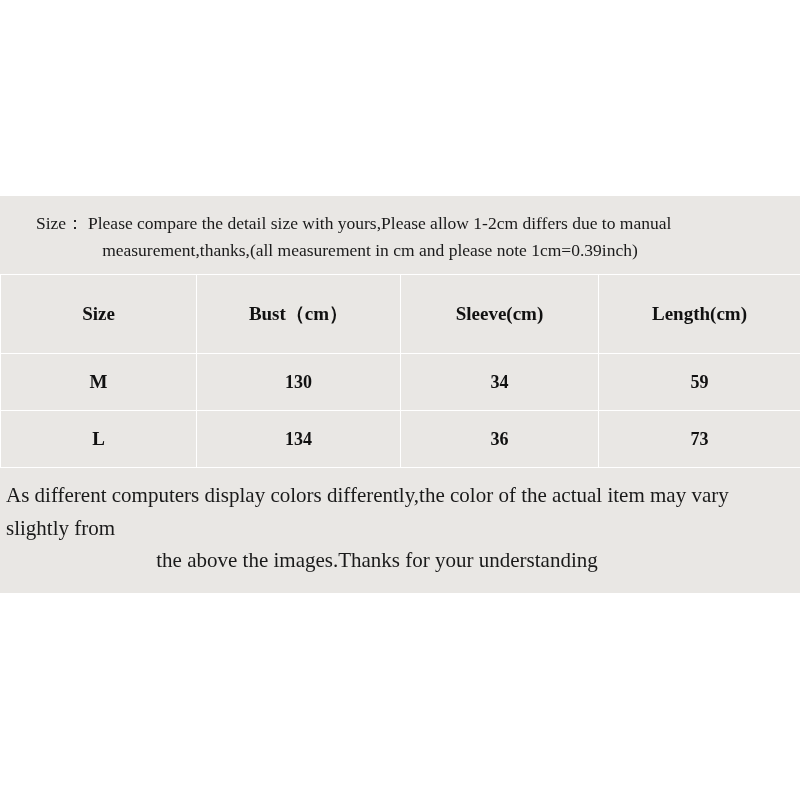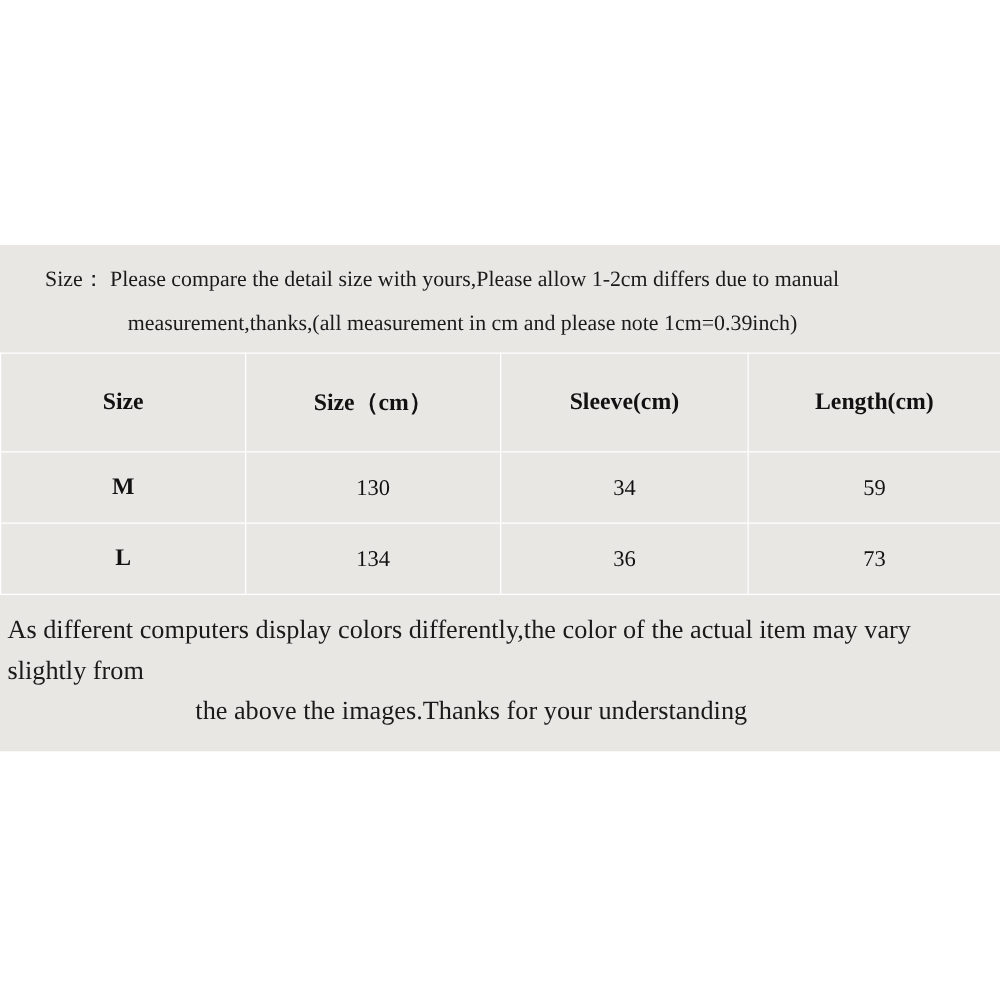--- a/index.html
+++ b/index.html
@@ -36,21 +36,20 @@
   }
   .intro .line1 {
     display: block;
     text-align: left;
     padding-left: 2px;
   }
   .intro .line2 {
     display: block;
     text-align: center;
     padding-right: 60px;
-    margin-top: 8px;
   }
   table.size-table {
     border-collapse: collapse;
     width: 800px;
     table-layout: fixed;
   }
   table.size-table th,
   table.size-table td {
     border: 1px solid #ffffff;
     text-align: center;
@@ -63,21 +62,21 @@
   }
   table.size-table td {
     height: 54px;
     font-size: 18px;
   }
   table.size-table td.size-cell {
     font-weight: bold;
     font-size: 19px;
   }
   table.size-table td.val-cell {
-    font-weight: normal;
+    font-weight: bold;
   }
   table.size-table col.c1 { width: 196px; }
   table.size-table col.c2 { width: 204px; }
   table.size-table col.c3 { width: 198px; }
   table.size-table col.c4 { width: 202px; }
   table.size-table tr.row-last td {
     border-bottom: 1px solid #ffffff;
   }
   .note {
     padding: 11px 22px 16px 6px;
@@ -110,21 +109,21 @@
     <table class="size-table">
       <colgroup>
         <col class="c1">
           <col class="c2">
           <col class="c3">
           <col class="c4">
       </colgroup>
       <thead>
         <tr>
           <th>Size</th>
-          <th>Size（cm）</th>
+          <th>Bust（cm）</th>
           <th>Sleeve(cm)</th>
           <th>Length(cm)</th>
         </tr>
       </thead>
       <tbody>
         <tr>
           <td class="size-cell">M</td>
           <td class="val-cell">130</td>
           <td class="val-cell">34</td>
           <td class="val-cell">59</td>

